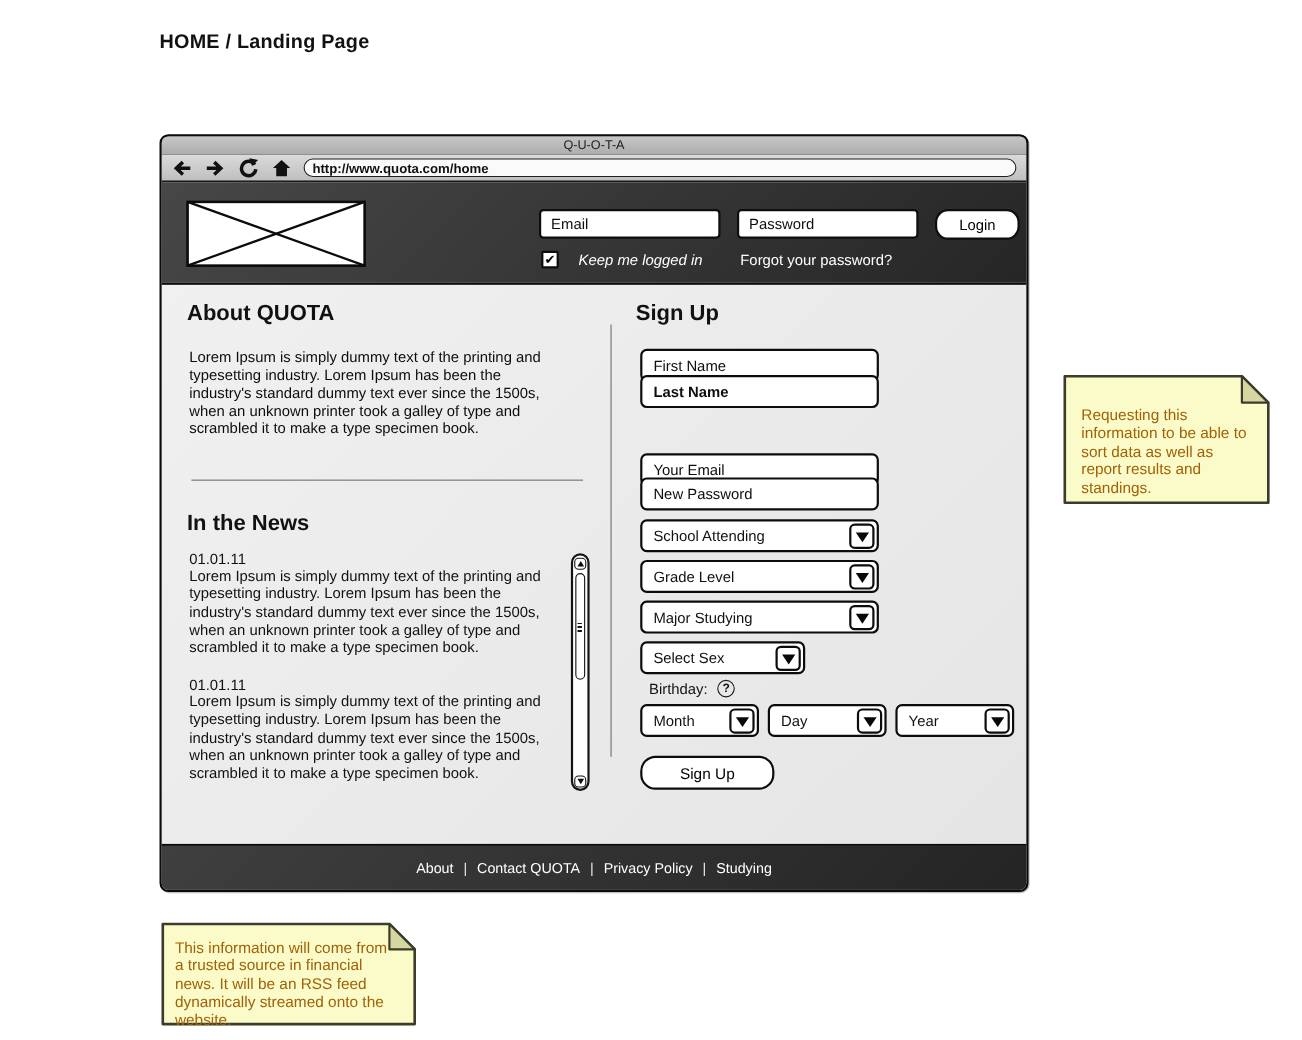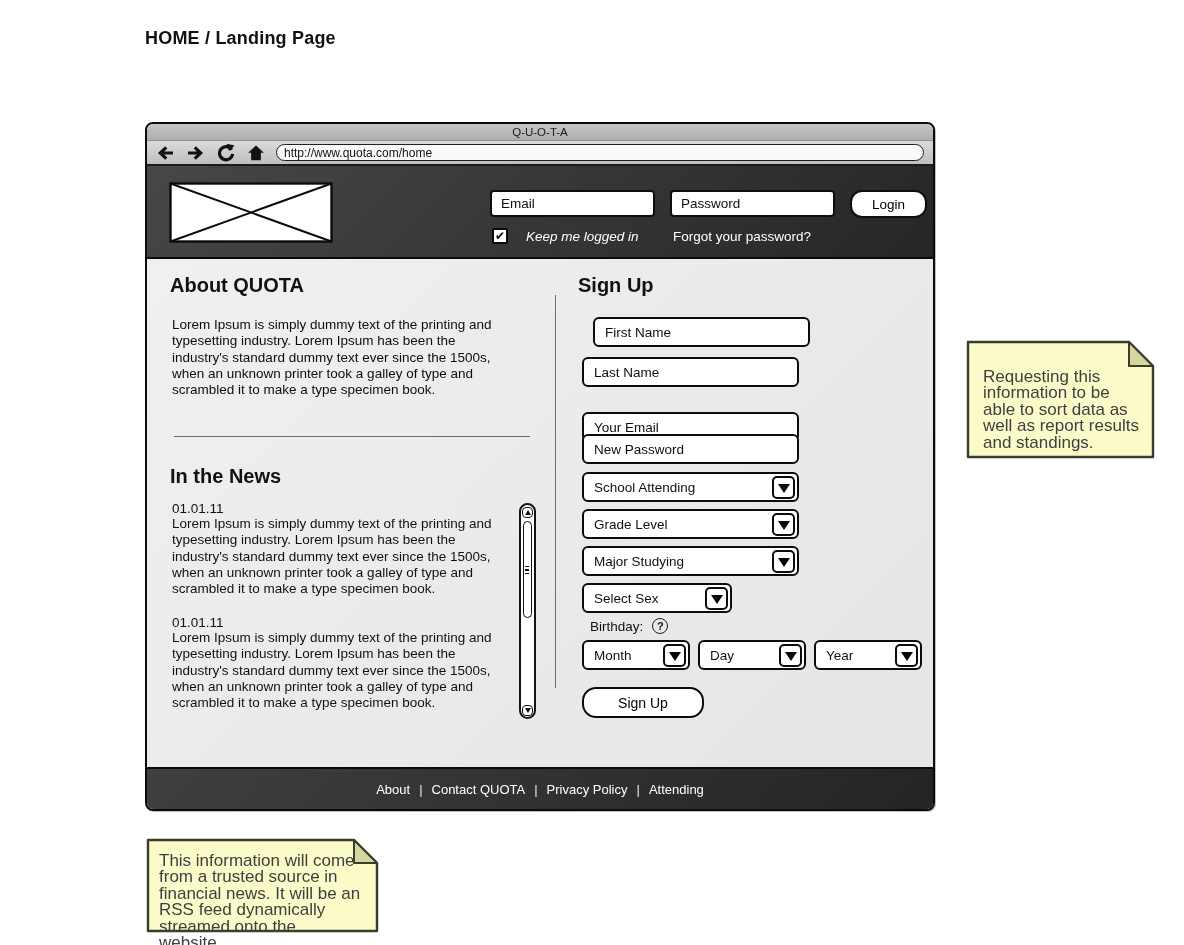--- a/index.html
+++ b/index.html
@@ -25,21 +25,21 @@
     border-bottom:1px solid #8f8f8f; text-align:center;
     font-size:11.5px; line-height:16px; color:#1c1c1c;
   }
   .toolbar {
     height:25px; flex:0 0 25px; background:linear-gradient(#dadada,#bfbfbf);
     border-bottom:2px solid #1b1b1b; display:flex; align-items:center; gap:11px; padding:0 9px;
   }
   .tool-icon { width:19px; height:19px; display:flex; align-items:center; justify-content:center; cursor:pointer; }
   .urlbar {
     flex:1; height:17px; background:#fafafa; border:1.6px solid #1f1f1f; border-radius:9px;
-    font-size:12px; padding:0 7px; color:#111; font-family:"Liberation Sans",sans-serif; outline:none;
+    font-size:12px; padding:0 7px; color:#111; font-family:"Liberation Sans",sans-serif; outline:none;font-weight:bold;
   }
 
   
   .siteheader { height:93px; flex:0 0 93px; position:relative;
     background:linear-gradient(135deg,#474747,#262626); border-bottom:2px solid #0a0a0a; }
   .hinput {
     position:absolute; width:165px; height:27px; top:24px; background:#fff;
     border:2px solid #0e0e0e; border-radius:4px; font-size:13.5px; padding:0 9px;
     font-family:"Liberation Sans",sans-serif; outline:none;
   }
@@ -104,21 +104,21 @@
 
   
   .sitefooter { height:42px; flex:0 0 42px; background:linear-gradient(135deg,#3f3f3f,#242424);
     border-top:2px solid #0a0a0a; color:#fff; display:flex; align-items:center; justify-content:center;
     gap:9px; font-size:13px; }
   .flink { cursor:pointer; }
   .fsep { color:#e8e8e8; }
 
   
   .note { position:absolute; }
-  .note-text { position:absolute; font-size:17px; line-height:16.4px; color:#404040; }
+  .note-text { position:absolute; font-size:14px; line-height:16.4px; color:#a16207; }
   .note-right-box { left:966px; top:340px; width:190px; height:120px; }
   .note-bottom-box { left:146px; top:838px; width:233px; height:96px; }
 </style>
 </head>
 <body>
 
 <div id="canvas">
 
   <div class="abs page-title">HOME / Landing Page</div>
 
@@ -197,22 +197,22 @@
         </span>
         <span class="sb-btn sb-down">
             <span class="tri-down"></span>
           </span>
       </div>
 
       <div class="vdivider"></div>
 
       <div class="h2" style="left:431px; top:15px;">Sign Up</div>
 
-      <input class="field" style="top: 58px; margin-left: 11px;" placeholder="First Name">
-      <input class="field" style="top: 98px;" placeholder="Last Name">
+      <input class="field" style="top: 58px;" placeholder="First Name">
+      <input class="field" style="top: 82px; font-weight: bold;" placeholder="Last Name">
       <input class="field" style="top: 153px;" placeholder="Your Email">
       <input class="field" style="top: 175px;" placeholder="New Password">
 
       <div class="dropdown" style="top:213px;">
         <span>School Attending</span>
         <span class="dd-btn">
             <span class="dd-arrow"></span>
           </span>
       </div>
       <div class="dropdown" style="top:250px;text-align:right;">
@@ -261,21 +261,21 @@
       <button class="signup-btn">Sign Up</button>
     </div>
 
     <div class="sitefooter">
       <span class="flink">About</span>
       <span class="fsep">|</span>
       <span class="flink">Contact QUOTA</span>
       <span class="fsep">|</span>
       <span class="flink">Privacy Policy</span>
       <span class="fsep">|</span>
-      <span class="flink">Attending</span>
+      <span class="flink">Studying</span>
     </div>
   </div>
 
   <div class="note note-right-box abs">
     <svg width="190" height="120" viewBox="0 0 190 120">
       <path d="M2 2 H163 L187 26 V117 H2 Z" fill="var(--note-bg)" stroke="#3c3c2c" stroke-width="2.4" stroke-linejoin="round"></path>
       <path d="M163 2 L163 26 L187 26 Z" fill="var(--note-fold)" stroke="#3c3c2c" stroke-width="2" stroke-linejoin="round"></path>
     </svg>
     <div class="note-text" style="left:17px; top:29px; width:158px;">Requesting this information to be able to sort data as well as report results and standings.</div>
   </div>

